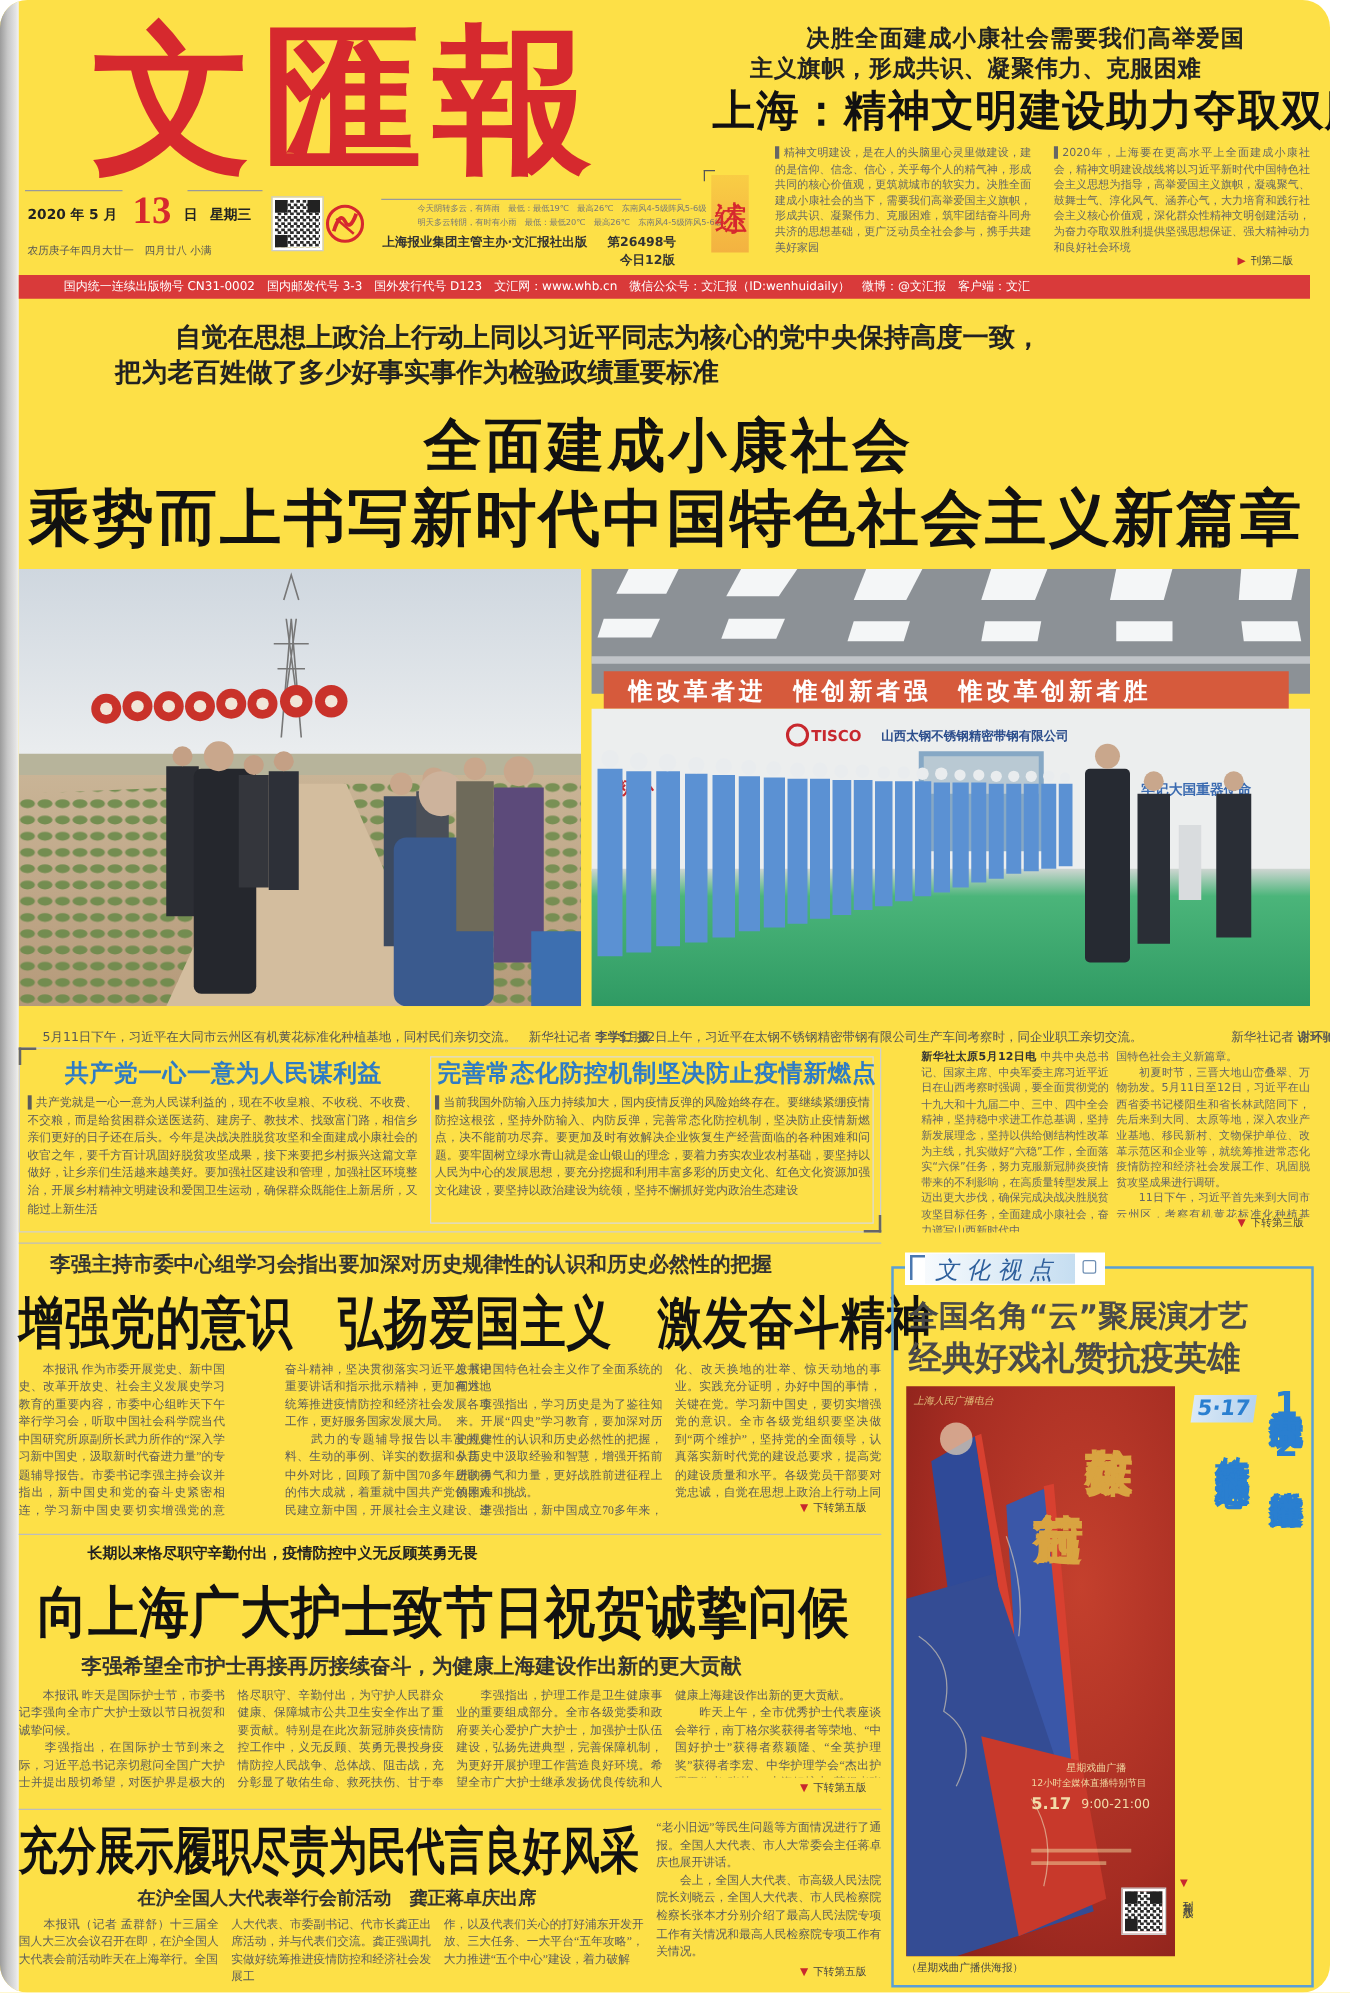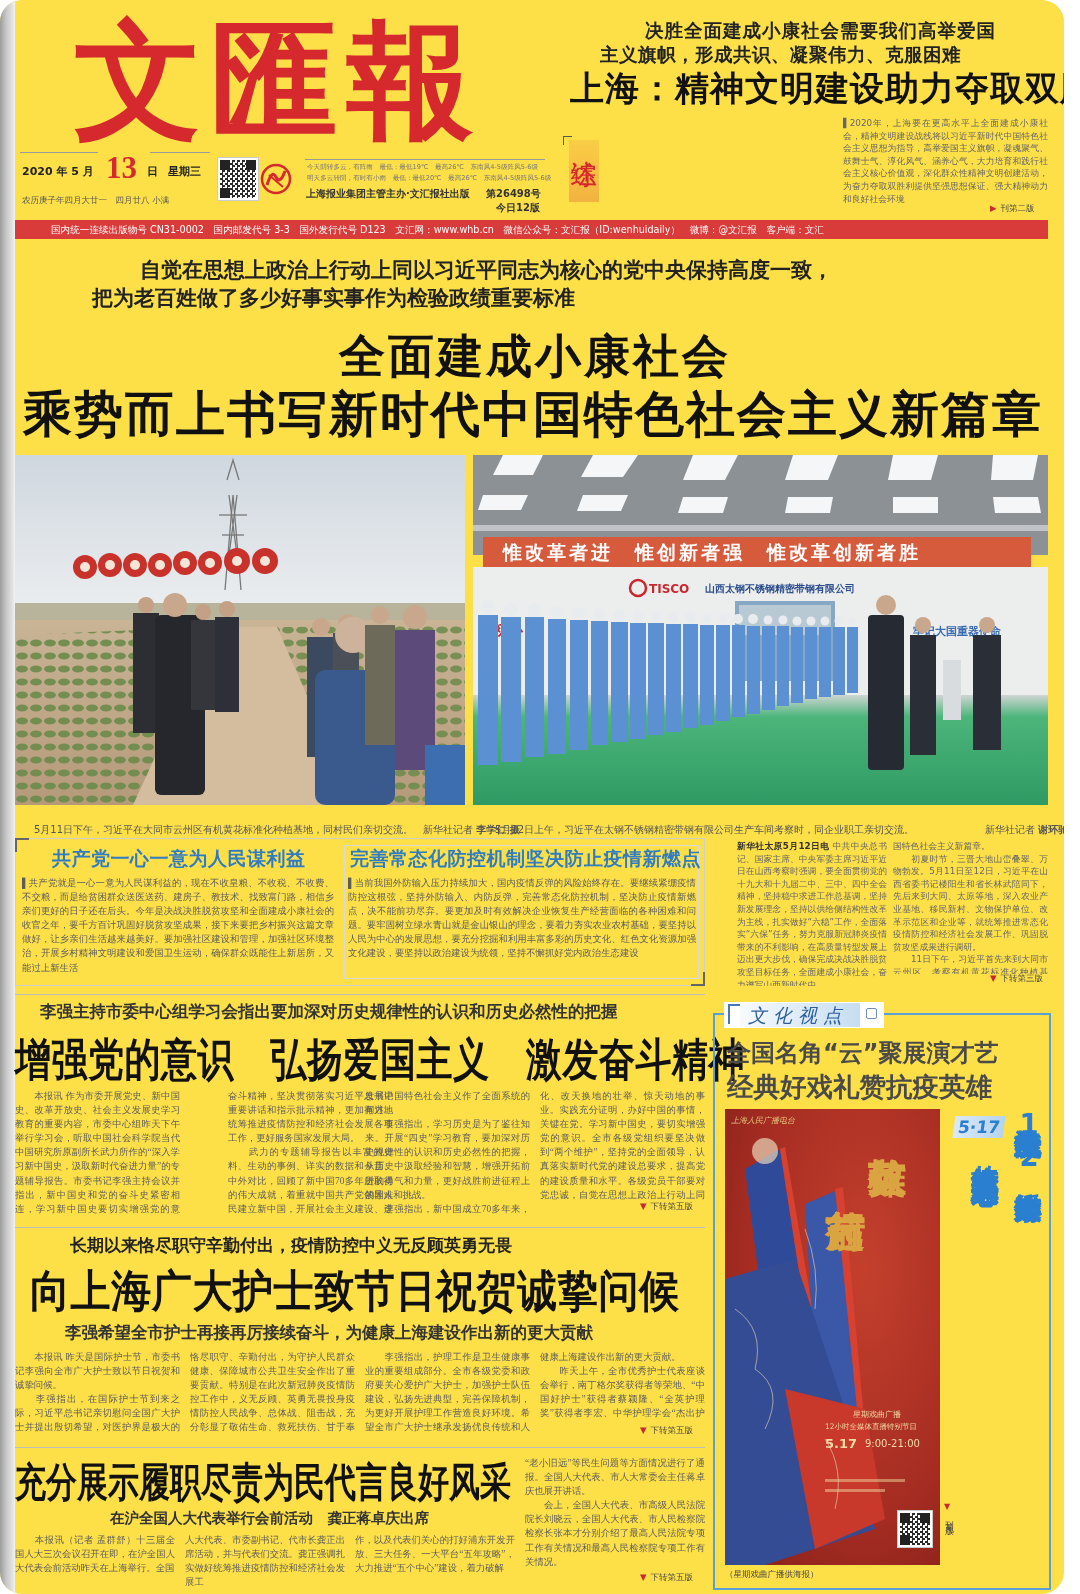--- a/index.html
+++ b/index.html
@@ -3,21 +3,21 @@
 <meta charset="utf-8">
 <style>
   html,body{margin:0;padding:0;background:#fff;}
   .page{position:relative;width:1064px;height:1594px;overflow:hidden;background:#fde047;font-family:"DejaVu Sans",sans-serif;color:#222;border-radius:22px;}
   .abs{position:absolute;}
   .binding{left:0;top:0;width:15px;height:1594px;background:linear-gradient(to right,#9c9c9c,#c6c6c6 40%,#e4e4e4 85%,#f3f3f3);}
   .serif{font-family:"DejaVu Serif","Liberation Serif",serif;}
   .nowrap{white-space:nowrap;}
   .mast-title{left:74px;top:10px;font-size:128px;line-height:140px;font-weight:bold;letter-spacing:8px;font-family:"DejaVu Serif",serif;white-space:nowrap;}
   .rule{background:#9a9a9a;height:1px;}
-  .tiny{font-size:6.6px;line-height:10px;color:#777;white-space:nowrap;}
+  .tiny{font-size:6.6px;line-height:10px;color:#777;white-space:nowrap;margin-left:27px;}
   .body-text{font-size:9.4px;line-height:14.1px;color:#5c5c5c;text-align:justify;overflow:hidden;white-space:pre-line;font-family:Liberation Serif, serif;}
   .small-body{font-size:8.8px;line-height:12.6px;color:#666;text-align:justify;overflow:hidden;white-space:pre-line;}
   .jump{font-size:8.5px;color:#444;white-space:nowrap;}
   .jump .tri{color:#c8282e;margin-right:4px;}
   .sep{height:1px;background:#bdbdbd;}
   .caption{font-size:10px;color:#555;white-space:nowrap;margin-top:12px;}
   .box-head{font-size:19px;font-weight:bold;white-space:nowrap;letter-spacing:0.5px;}
   .vtitle{writing-mode:vertical-rl;text-orientation:upright;font-weight:bold;white-space:nowrap;}
   .qr{background:
       linear-gradient(#222,#222) 0 0/10px 10px no-repeat,
@@ -62,20 +62,21 @@
 
   <div class="abs nowrap" style="left:645px;top:18px;font-size:18.5px;font-weight:bold;letter-spacing:1px;color:#222;">决胜全面建成小康社会需要我们高举爱国</div>
   <div class="abs nowrap" style="left:600px;top:42px;font-size:18.5px;font-weight:bold;letter-spacing:0.5px;color:#222;">主义旗帜，形成共识、凝聚伟力、克服困难</div>
   <div class="abs nowrap serif" style="left:570px;top:66px;font-size:34px;font-weight:bold;color:#111;letter-spacing:1px;">上海：精神文明建设助力夺取双胜利</div>
 
   <div class="abs" style="left:563px;top:136px;width:40px;height:70px;">
     <div class="abs" style="left:0;top:0;width:8px;height:8px;border-left:1.5px solid #555;border-top:1.5px solid #555;"></div>
     <div class="abs serif" style="left:6px;top:4px;width:30px;height:62px;background:linear-gradient(to bottom,rgba(214,41,46,0.10),rgba(214,41,46,0.25));writing-mode:vertical-rl;font-size:26px;line-height:30px;color:#d6292e;">综述</div>
   </div>
 
+  <div class="abs small-body" style="left:620px;top:117px;width:205px;height:100px;">▌精神文明建设，是在人的头脑里心灵里做建设，建的是信仰、信念、信心，关乎每个人的精气神，形成共同的核心价值观，更筑就城市的软实力。决胜全面建成小康社会的当下，需要我们高举爱国主义旗帜，形成共识、凝聚伟力、克服困难，筑牢团结奋斗同舟共济的思想基础，更广泛动员全社会参与，携手共建美好家园</div>
   <div class="abs small-body" style="left:843px;top:117px;width:205px;height:88px;">▌2020年，上海要在更高水平上全面建成小康社会，精神文明建设战线将以习近平新时代中国特色社会主义思想为指导，高举爱国主义旗帜，凝魂聚气、鼓舞士气、淳化风气、涵养心气，大力培育和践行社会主义核心价值观，深化群众性精神文明创建活动，为奋力夺取双胜利提供坚强思想保证、强大精神动力和良好社会环境</div>
   <div class="abs jump" style="left:990px;top:203px;"><span class="tri">▶</span><span>刊第二版</span></div>
 
   <div class="abs nowrap" style="left:15px;top:220px;width:1033px;height:19px;background:#d93a3a;color:#fff;font-size:9.6px;line-height:19px;padding-left:36px;box-sizing:border-box;overflow:hidden;">国内统一连续出版物号 CN31-0002　国内邮发代号 3-3　国外发行代号 D123　文汇网：www.whb.cn　微信公众号：文汇报（ID:wenhuidaily）　微博：@文汇报　客户端：文汇</div>
 
   <div class="abs nowrap" style="left:140px;top:256px;font-size:21px;font-weight:bold;color:#222;">自觉在思想上政治上行动上同以习近平同志为核心的党中央保持高度一致，</div>
   <div class="abs nowrap" style="left:92px;top:284px;font-size:21px;font-weight:bold;color:#222;">把为老百姓做了多少好事实事作为检验政绩重要标准</div>
   <div class="abs nowrap" style="left:0;top:326px;width:1070px;text-align:center;font-size:46px;font-weight:bold;color:#111;letter-spacing:3px;">全面建成小康社会</div>
   <div class="abs nowrap" style="left:16px;top:382px;width:1034px;text-align:center;font-size:49px;font-weight:bold;color:#111;letter-spacing:2px;">乘势而上书写新时代中国特色社会主义新篇章</div>
 
@@ -274,21 +275,21 @@
   <div class="abs body-text" style="left:204px;top:1089px;width:165px;height:128px;margin-left:24px;">奋斗精神，坚决贯彻落实习近平总书记重要讲话和指示批示精神，更加有力地统筹推进疫情防控和经济社会发展各项工作，更好服务国家发展大局。
 　　武力的专题辅导报告以丰富的史料、生动的事例、详实的数据和今昔、中外对比，回顾了新中国70多年所取得的伟大成就，着重就中国共产党领导人民建立新中国，开展社会主义建设、进行改革开放和开创新时代中国特色</div>
   <div class="abs body-text" style="left:365px;top:1089px;width:165px;height:128px;">发展中国特色社会主义作了全面系统的阐述。
 　　李强指出，学习历史是为了鉴往知来。开展“四史”学习教育，要加深对历史规律性的认识和历史必然性的把握，从历史中汲取经验和智慧，增强开拓前进的勇气和力量，更好战胜前进征程上的困难和挑战。
 　　李强指出，新中国成立70多年来，正是党领导人民，创造了翻天覆地的变</div>
   <div class="abs body-text" style="left:540px;top:1089px;width:165px;height:112px;">化、改天换地的壮举、惊天动地的事业。实践充分证明，办好中国的事情，关键在党。学习新中国史，要切实增强党的意识。全市各级党组织要坚决做到“两个维护”，坚持党的全面领导，认真落实新时代党的建设总要求，提高党的建设质量和水平。各级党员干部要对党忠诚，自觉在思想上政治上行动上同以习近平同志为核心的党中央保持高度一致。</div>
   <div class="abs jump" style="left:640px;top:1201px;"><span class="tri">▼</span><span>下转第五版</span></div>
 
   <div class="abs sep" style="left:15px;top:1227px;width:690px;"></div>
 
-  <div class="abs nowrap" style="left:70px;top:1234px;font-size:17px;font-weight:bold;color:#222;">长期以来恪尽职守辛勤付出，疫情防控中义无反顾英勇无畏</div>
+  <div class="abs nowrap" style="left:70px;top:1234px;font-size:12px;font-weight:bold;color:#222;">长期以来恪尽职守辛勤付出，疫情防控中义无反顾英勇无畏</div>
   <div class="abs nowrap" style="left:30px;top:1266px;font-size:40px;line-height:44px;font-weight:bold;color:#111;letter-spacing:0.6px;transform:scaleY(1.1);transform-origin:top left;">向上海广大护士致节日祝贺诚挚问候</div>
   <div class="abs nowrap serif" style="left:65px;top:1322px;font-size:16.5px;font-weight:bold;color:#333;">李强希望全市护士再接再厉接续奋斗，为健康上海建设作出新的更大贡献</div>
   <div class="abs body-text" style="left:15px;top:1350px;width:165px;height:86px;">　　本报讯 昨天是国际护士节，市委书记李强向全市广大护士致以节日祝贺和诚挚问候。
 　　李强指出，在国际护士节到来之际，习近平总书记亲切慰问全国广大护士并提出殷切希望，对医护界是极大的鼓舞和鞭策。长期以来，我市广大护士</div>
   <div class="abs body-text" style="left:190px;top:1350px;width:165px;height:86px;">恪尽职守、辛勤付出，为守护人民群众健康、保障城市公共卫生安全作出了重要贡献。特别是在此次新冠肺炎疫情防控工作中，义无反顾、英勇无畏投身疫情防控人民战争、总体战、阻击战，充分彰显了敬佑生命、救死扶伤、甘于奉献、大爱无疆的崇高精神。</div>
   <div class="abs body-text" style="left:365px;top:1350px;width:165px;height:86px;">　　李强指出，护理工作是卫生健康事业的重要组成部分。全市各级党委和政府要关心爱护广大护士，加强护士队伍建设，弘扬先进典型，完善保障机制，为更好开展护理工作营造良好环境。希望全市广大护士继承发扬优良传统和人道主义精神，再接再厉、接续奋斗，为</div>
   <div class="abs body-text" style="left:540px;top:1350px;width:165px;height:72px;">健康上海建设作出新的更大贡献。
 　　昨天上午，全市优秀护士代表座谈会举行，南丁格尔奖获得者等荣地、“中国好护士”获得者蔡颖隆、“全英护理奖”获得者李宏、中华护理学会“杰出护理工作者”张林、“上海好护士”获得者张勤。</div>
   <div class="abs jump" style="left:640px;top:1425px;"><span class="tri">▼</span><span>下转第五版</span></div>
 

